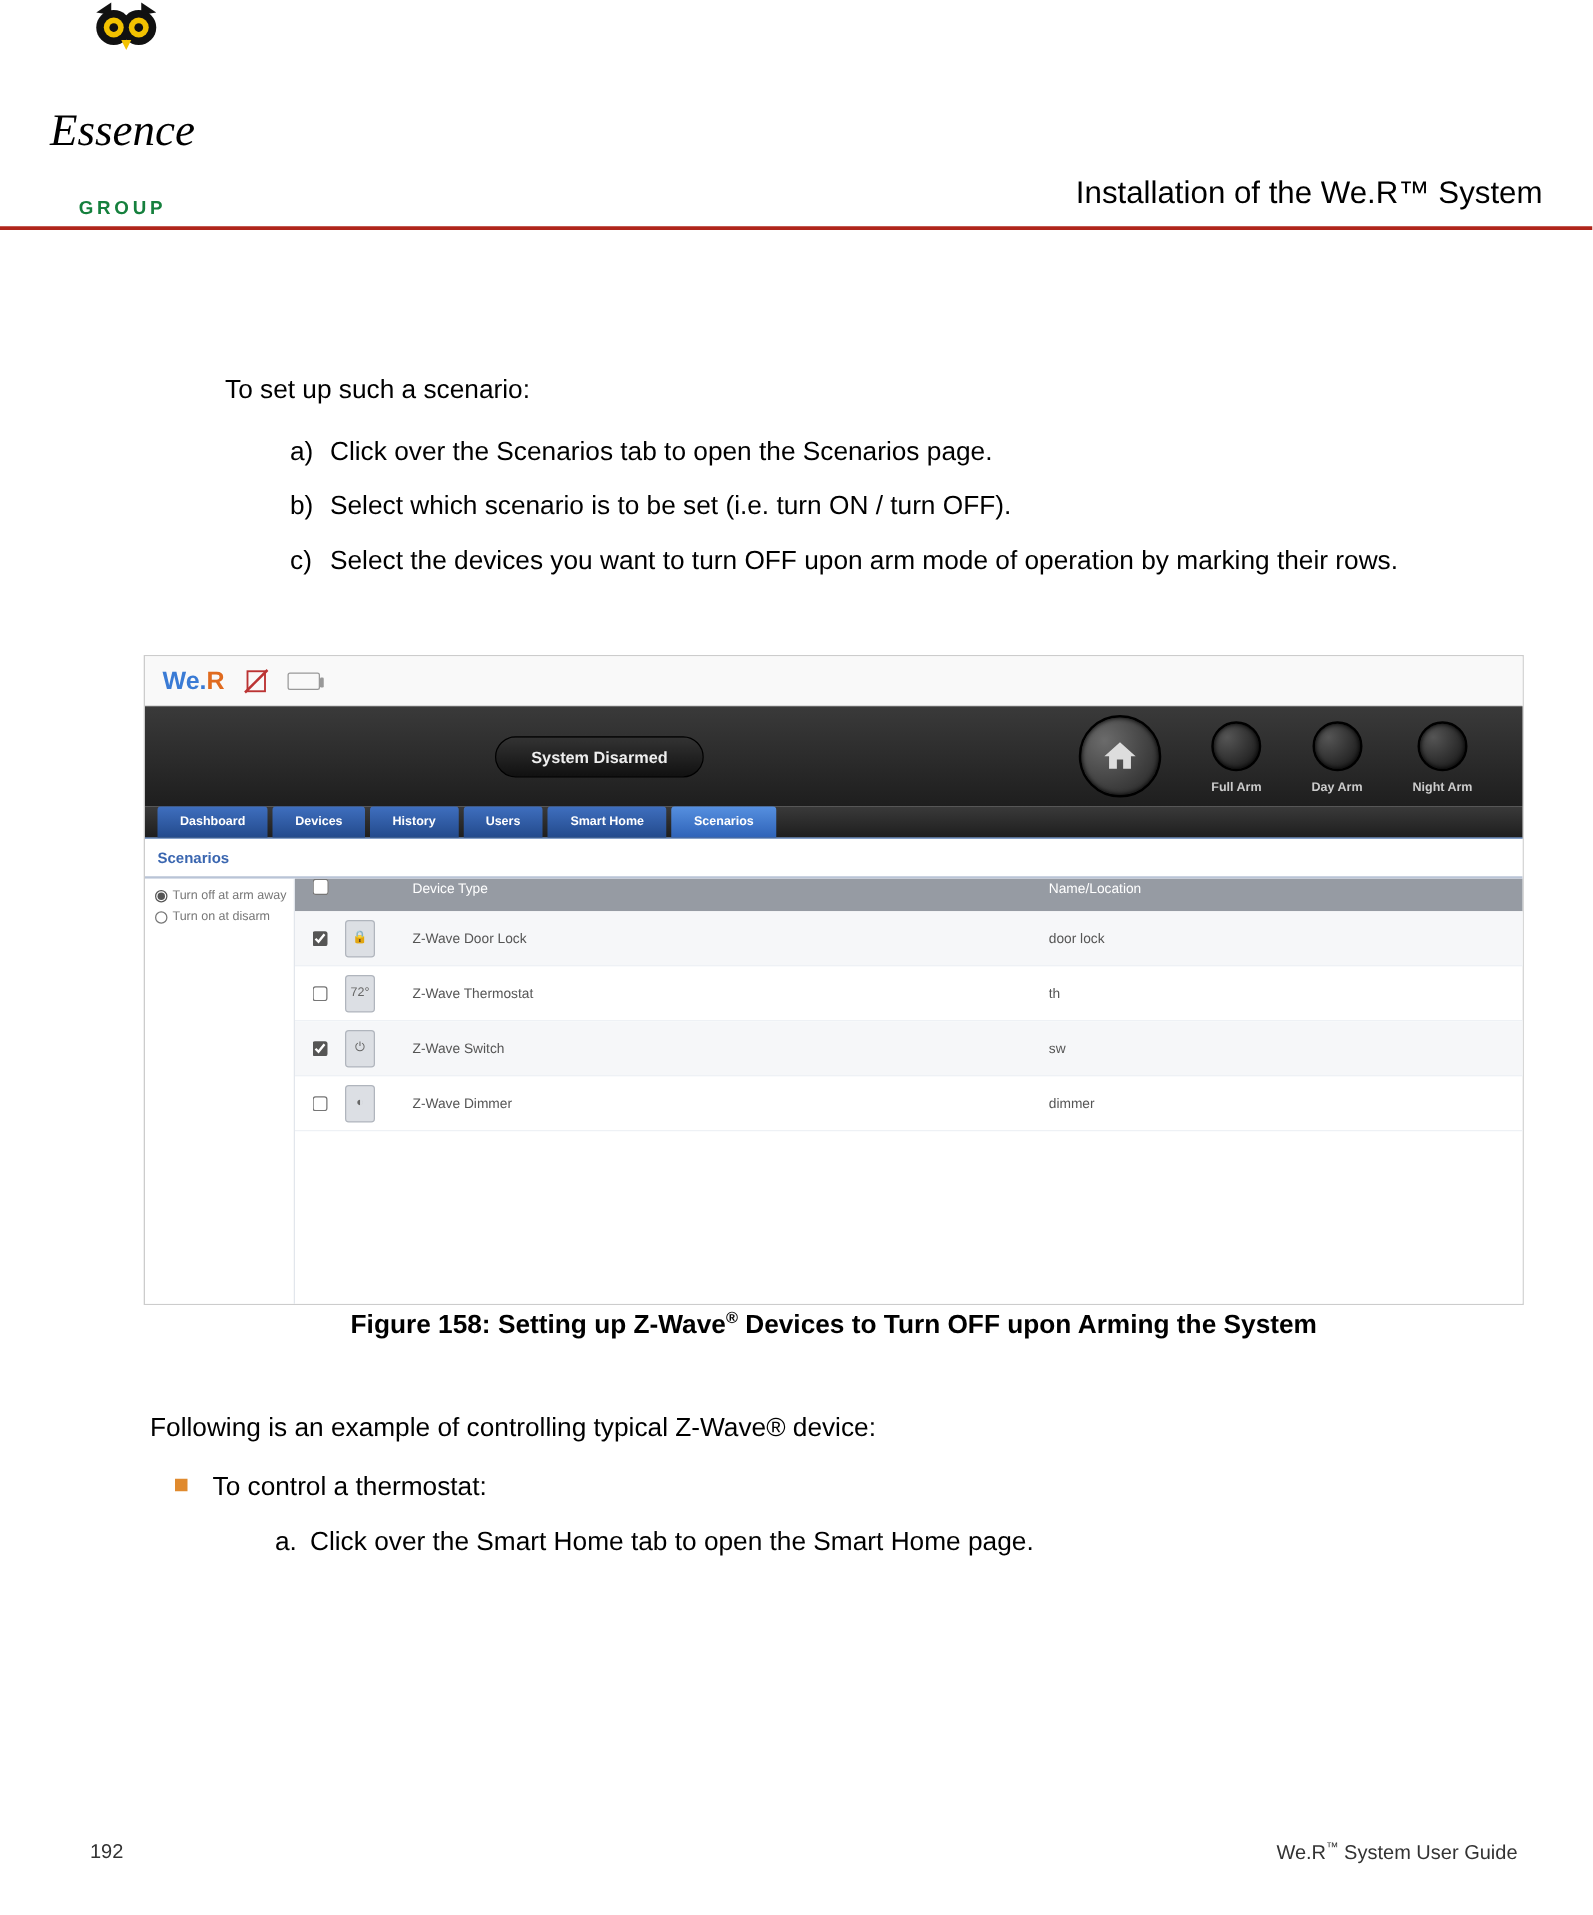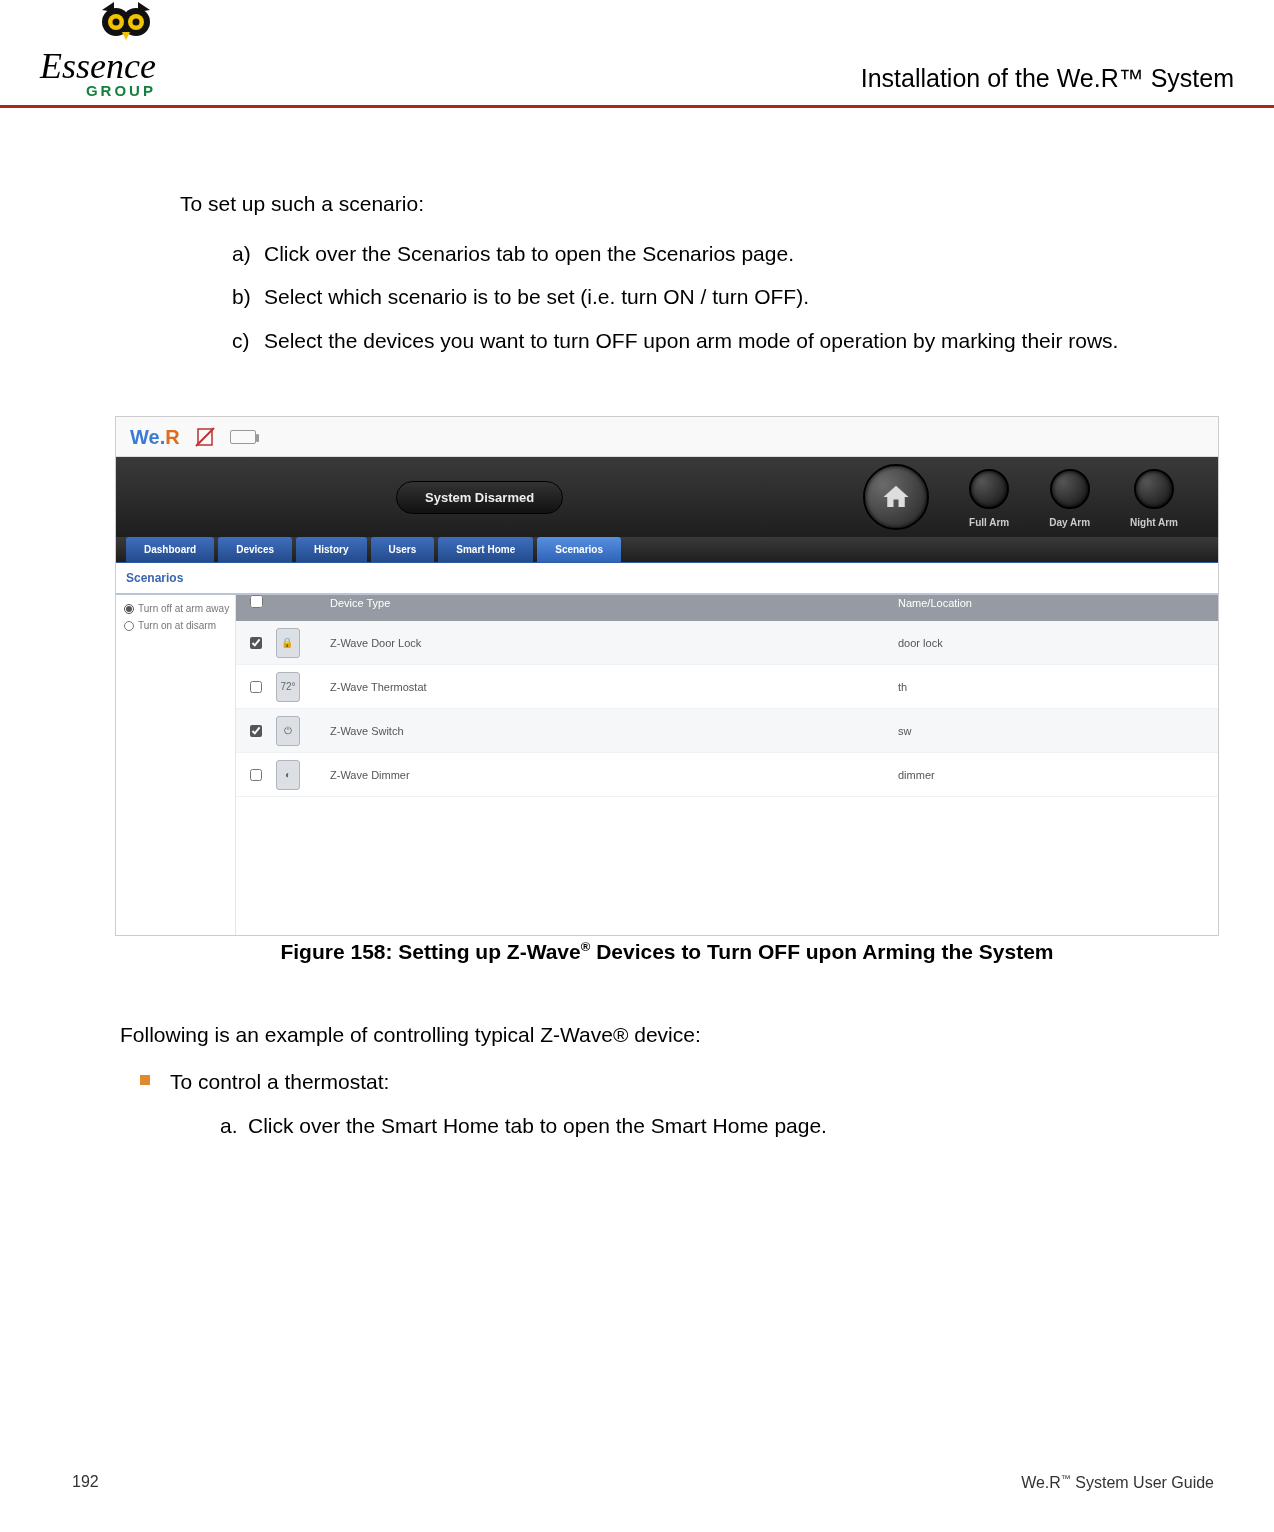--- a/index.html
+++ b/index.html
@@ -11,28 +11,28 @@
     height: 1532px;
     position: relative;
   }
   .page-header {
     display: flex;
     align-items: flex-end;
     justify-content: space-between;
     padding: 0 40px 6px 40px;
     border-bottom: 3px solid #b0251b;
   }
-  .logo-block { display: flex; flex-direction: column; align-items: flex-end; }
+  .logo-block { display: flex; flex-direction: column; align-items: center; gap: 38px; }
   .logo-owl { width: 60px; height: 50px; margin-left: 6px; }
   .logo-text { font-family: Georgia, serif; font-size: 36px; font-style: italic; line-height: 0.9; }
   .logo-group { font-size: 15px; letter-spacing: 3px; color: #15803d; font-weight: bold; }
   .hdr-title { font-size: 25px; font-weight: 500; padding-bottom: 6px; }
 
   .content { padding: 80px 120px 0 180px; font-size: 21px; line-height: 1.5; }
-  .content p.intro { margin-bottom: 18px; }
+  .content p.intro { margin-bottom: 18px; margin-top: 32px; }
   .ol-alpha { list-style: none; padding-left: 52px; }
   .ol-alpha li { margin-bottom: 12px; position: relative; padding-left: 32px; }
   .ol-alpha li .marker { position: absolute; left: 0; }
 
   
   .figure-wrap { margin: 60px -65px 0 -65px; }
   .app-shot { border: 1px solid #ccc; background: #f8f8f8; }
 
   .app-topbar { background: #f9f9f9; border-bottom: 1px solid #ddd; height: 40px; display: flex; align-items: center; padding: 0 14px; gap: 14px; }
   .wer-logo { font-weight: bold; font-size: 20px; color: #3a7bd5; }
@@ -100,21 +100,21 @@
   .panel-body { display:flex; background:#fff; min-height: 340px; }
   .side-opts { width: 120px; border-right:1px solid #e2e6ec; padding: 6px 8px; font-size:10px; color:#777; }
   .side-opts label { display:flex; align-items:center; gap:4px; margin-bottom:2px; white-space:nowrap; }
   .side-opts input { accent-color:#555; width:10px; height:10px; }
 
   .dev-table { flex:1; }
   .dev-head { display:flex; background:#969ba3; color:#fff; font-size:11px; height:26px; align-items:flex-start; }
   .col-check { width:40px; display:flex; justify-content:center; }
   .col-icon { width:50px; }
   .col-type { flex:1; padding-left:4px; }
-  .col-name { width:320px; }
+  .col-name { width:379px; }
   .dev-row { display:flex; align-items:center; height:44px; border-bottom:1px solid #eef1f5; font-size:11px; color:#555; }
   .dev-row:nth-child(even){ background:#f6f7f9; }
   .dev-row input[type=checkbox]{ width:12px; height:12px; accent-color:#555; }
   .dev-icon { width:24px; height:30px; background:#dcdfe4; border:1px solid #b0b5bd; border-radius:3px; display:flex; align-items:center; justify-content:center; font-size:10px; color:#666; }
 
   .fig-caption { text-align:center; font-size:21px; font-weight:600; }
   .fig-caption sup { font-size:13px; }
 
   .content2 { padding: 50px 120px 0 120px; font-size:21px; line-height:1.6; }
   .bullet-sq { list-style:none; padding-left:50px; margin-top:14px; }

